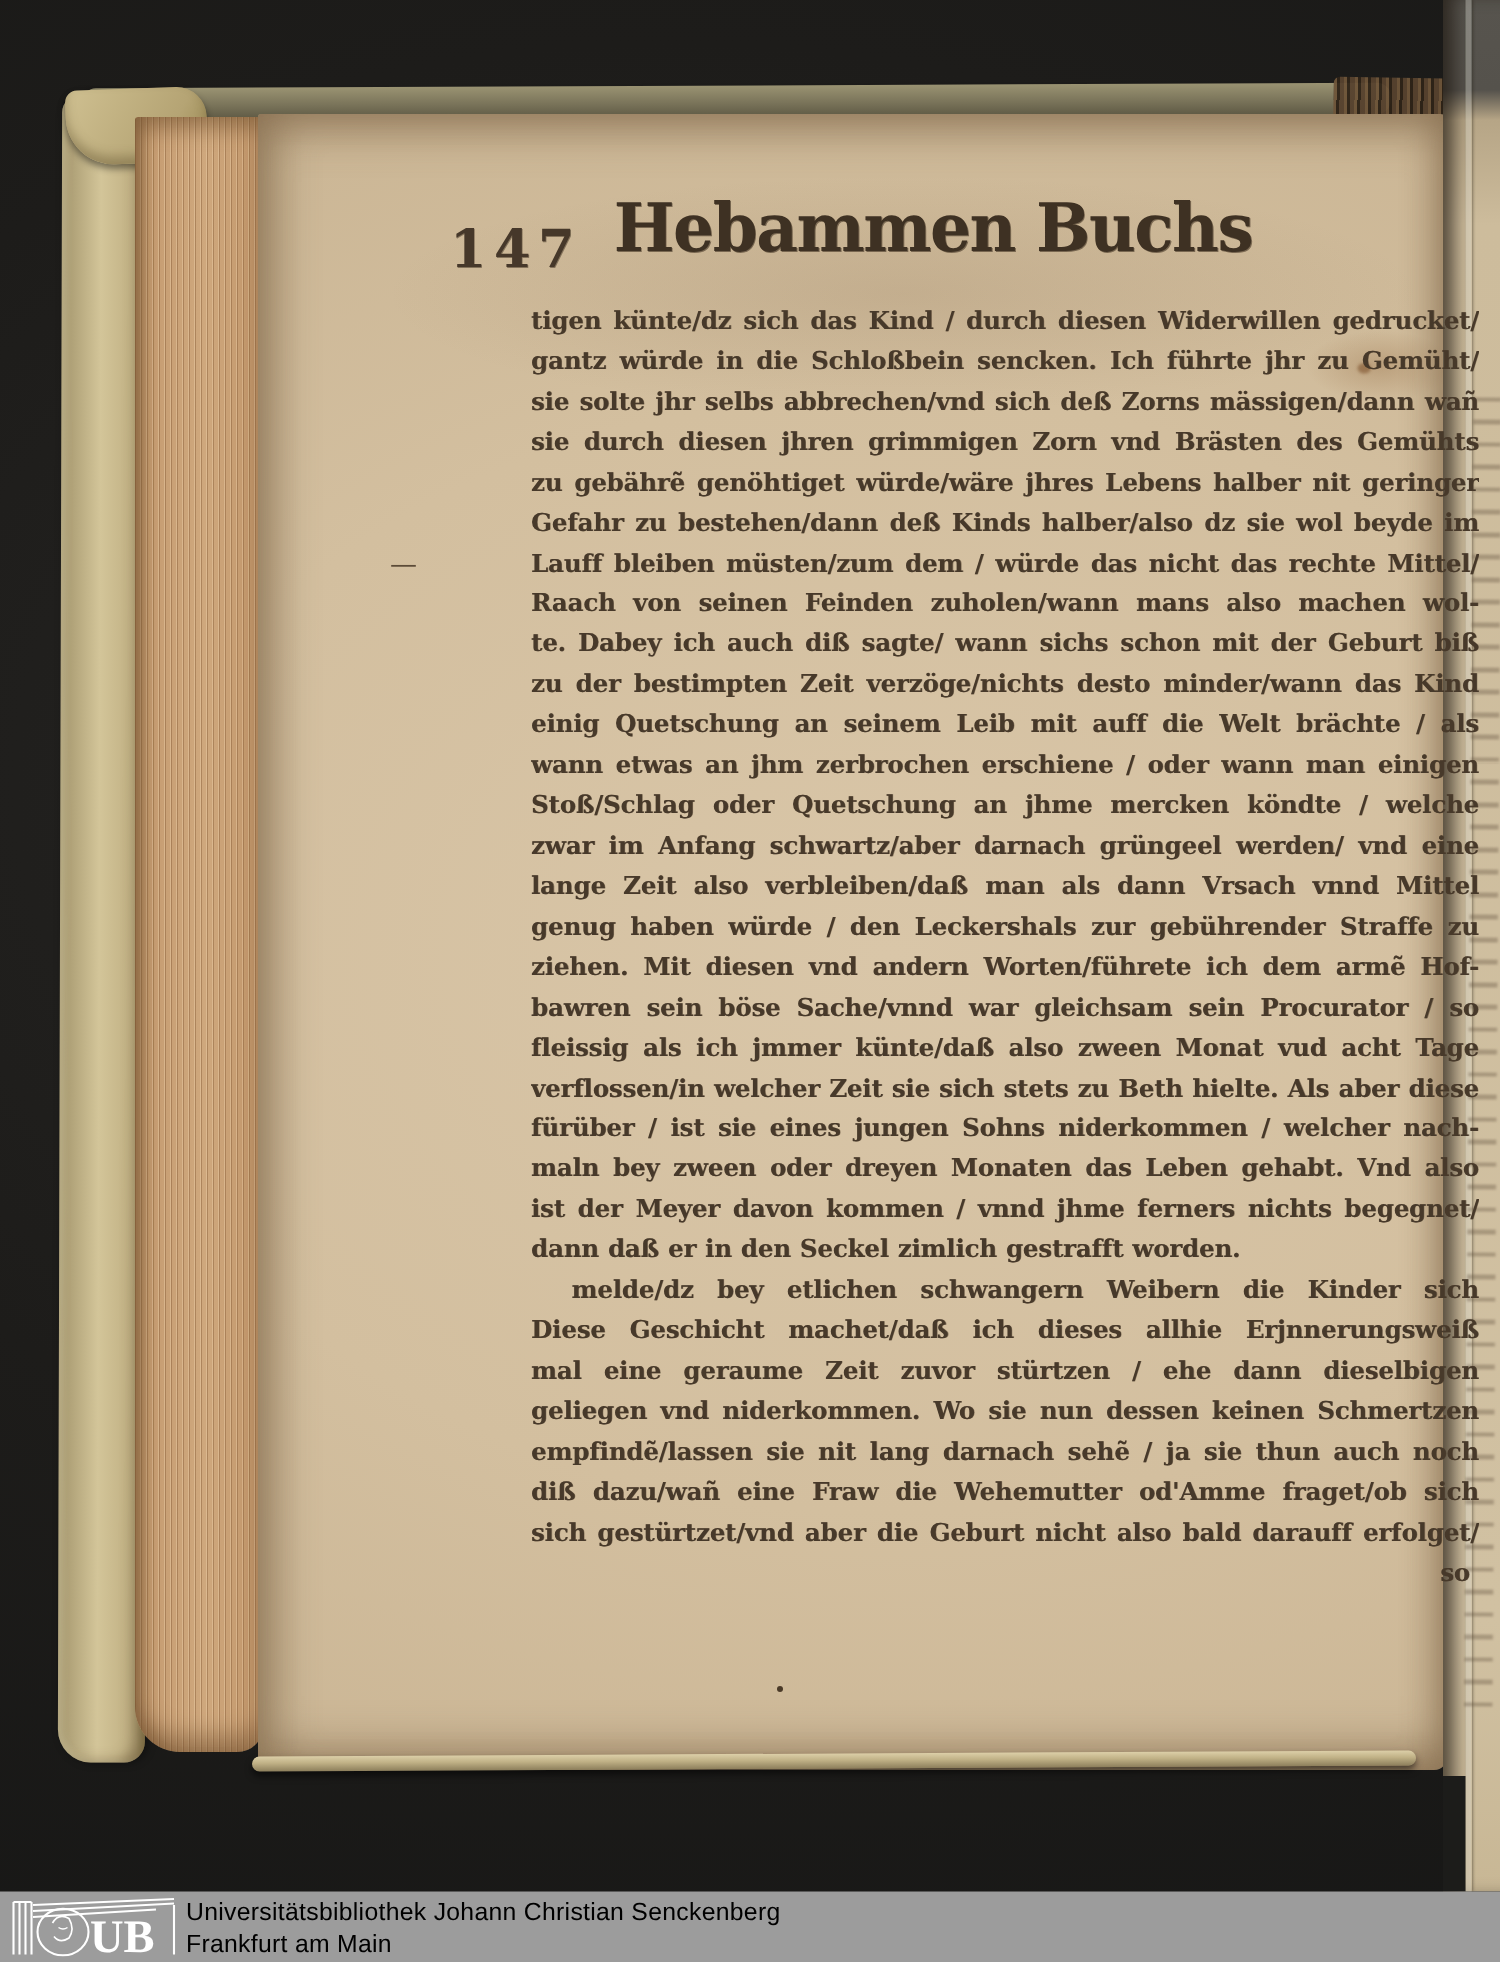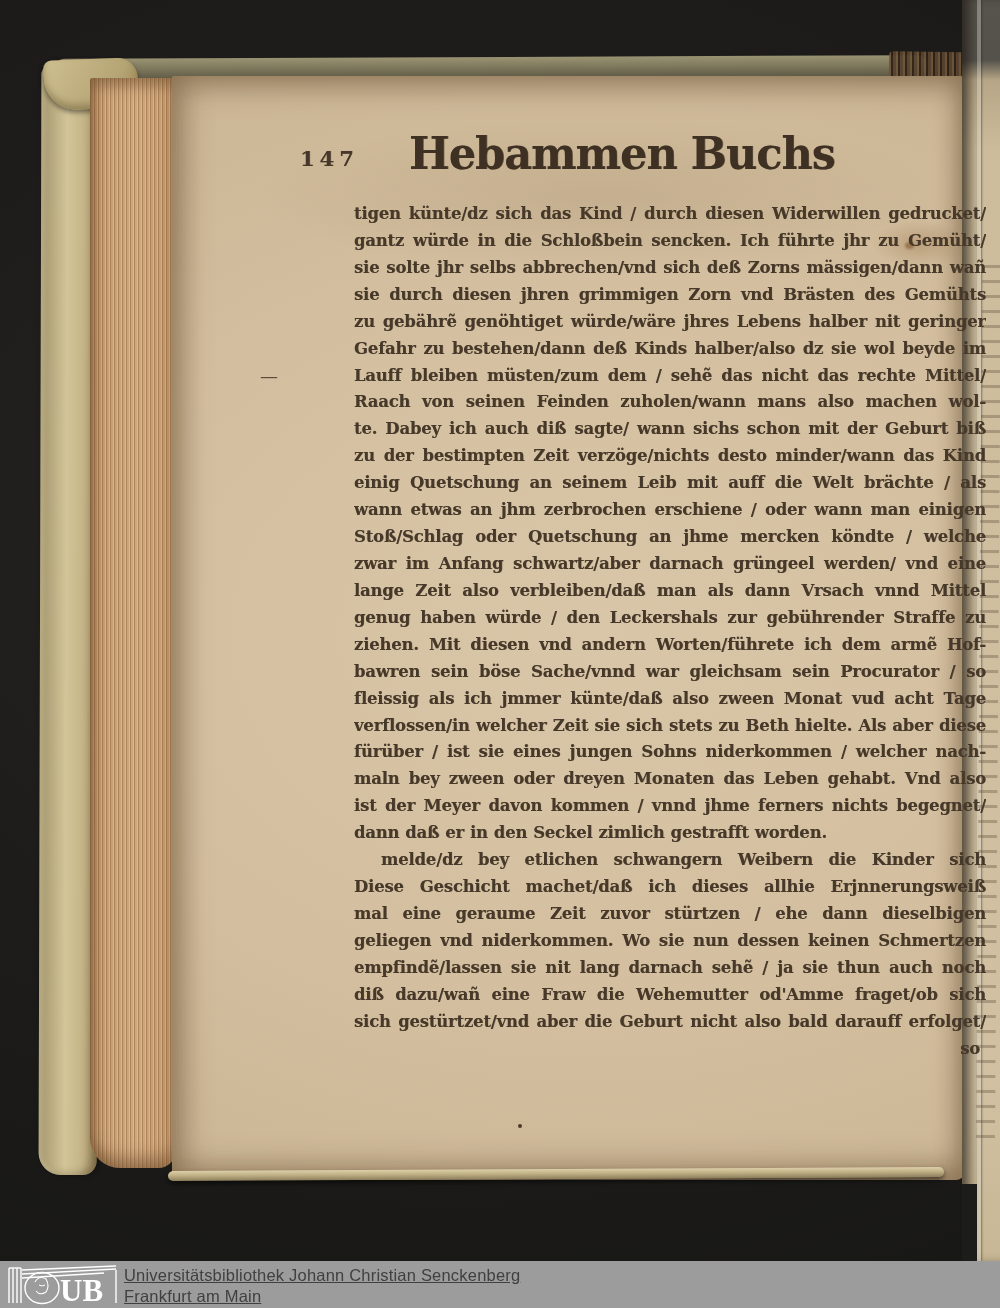--- a/index.html
+++ b/index.html
@@ -96,21 +96,21 @@
   }
   .strip-black-patch{
     position:absolute;left:962px;top:1184px;width:15px;height:77px;
     background:#1c1c1a;
   }
   .speck-a{position:absolute;left:518px;top:1124px;width:4px;height:4px;border-radius:50%;background:#4a3a28;}
   .speck-b{position:absolute;left:905px;top:242px;width:9px;height:7px;border-radius:50%;background:rgba(122,76,38,.55);filter:blur(1px);}
   
   .folio{
     position:absolute;left:300px;top:146px;
-    font-size:21px;font-weight:700;letter-spacing:5px;color:#46382a;
+    font-size:35px;font-weight:700;letter-spacing:5px;color:#46382a;
     text-shadow:.4px .4px 0 rgba(60,45,30,.5);
   }
   .running-head{
     position:absolute;left:305px;top:128px;width:634px;
     text-align:center;
     font-size:43px;font-weight:700;color:#3e3123;
     letter-spacing:-1px;
     transform:scaleY(1.04);
     text-shadow:.6px .5px 0 rgba(55,40,25,.55);
   }
@@ -139,23 +139,22 @@
   
   .footer{
     position:absolute;left:0;top:1261px;width:1000px;height:47px;
     background:#9c9c9c;
     font-family:"Liberation Sans", sans-serif;
     padding-left:36px;
   }
   .footer-logo{position:absolute;left:6px;top:3px;width:114px;height:41px;}
   .footer-text{
     position:absolute;left:124px;top:4px;
-    color:#404040;font-size:16.5px;line-height:20.5px;
+    color:#000000;font-size:16.5px;line-height:20.5px;
     letter-spacing:.2px;
-    text-decoration:underline;
   }
 </style>
 </head>
 <body>
 
 <div class="scan">
 
   <div class="top-edge"></div>
   <div class="deckle"></div>
   <div class="cover"></div>
@@ -178,21 +177,21 @@
   <div class="running-head">Hebammen Buchs</div>
   <div class="margin-dash">—</div>
 
   <div class="textblock">
       <div class="line">tigen künte/dz sich das Kind / durch diesen Widerwillen gedrucket/</div>
       <div class="line">gantz würde in die Schloßbein sencken. Ich führte jhr zu Gemüht/</div>
       <div class="line">sie solte jhr selbs abbrechen/vnd sich deß Zorns mässigen/dann wañ</div>
       <div class="line">sie durch diesen jhren grimmigen Zorn vnd Brästen des Gemühts</div>
       <div class="line">zu gebährẽ genöhtiget würde/wäre jhres Lebens halber nit geringer</div>
       <div class="line">Gefahr zu bestehen/dann deß Kinds halber/also dz sie wol beyde im</div>
-      <div class="line">Lauff bleiben müsten/zum dem / sehẽ das nicht das rechte Mittel/</div>
+      <div class="line">Lauff bleiben müsten/zum dem / würde das nicht das rechte Mittel/</div>
       <div class="line">Raach von seinen Feinden zuholen/wann mans also machen wol-</div>
       <div class="line">te. Dabey ich auch diß sagte/ wann sichs schon mit der Geburt biß</div>
       <div class="line">zu der bestimpten Zeit verzöge/nichts desto minder/wann das Kind</div>
       <div class="line">einig Quetschung an seinem Leib mit auff die Welt brächte / als</div>
       <div class="line">wann etwas an jhm zerbrochen erschiene / oder wann man einigen</div>
       <div class="line">Stoß/Schlag oder Quetschung an jhme mercken köndte / welche</div>
       <div class="line">zwar im Anfang schwartz/aber darnach grüngeel werden/ vnd eine</div>
       <div class="line">lange Zeit also verbleiben/daß man als dann Vrsach vnnd Mittel</div>
       <div class="line">genug haben würde / den Leckershals zur gebührender Straffe zu</div>
       <div class="line">ziehen. Mit diesen vnd andern Worten/führete ich dem armẽ Hof-</div>

